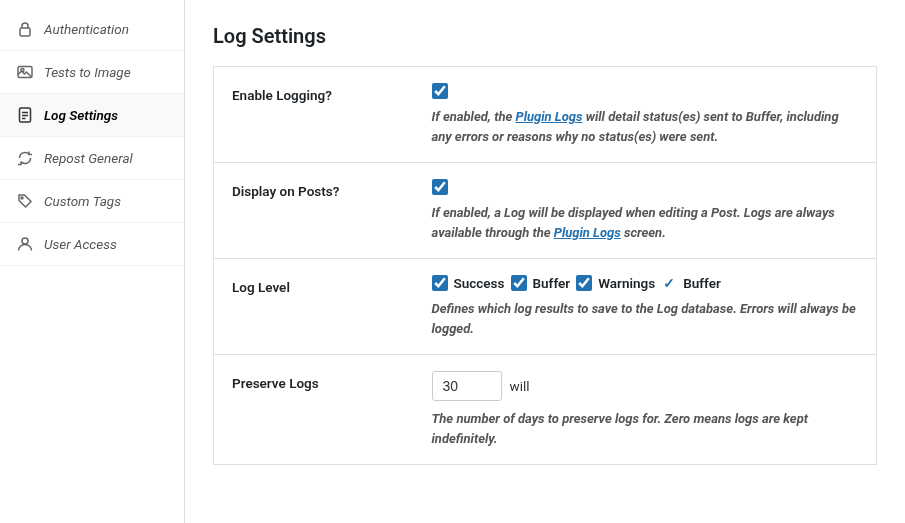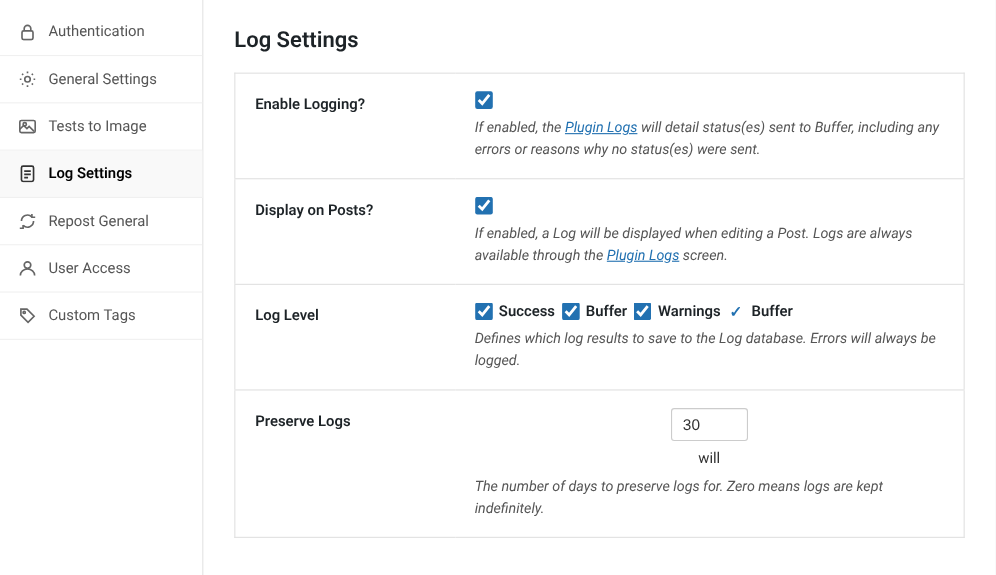--- a/index.html
+++ b/index.html
@@ -24,20 +24,21 @@
     }
     .sidebar-item {
       display: flex;
       align-items: center;
       padding: 12px 16px;
       cursor: pointer;
       color: #555;
       border-bottom: 1px solid #f0f0f0;
       gap: 10px;
       font-size: 13.5px;
+      font-style: italic;
     }
     .sidebar-item.active {
       color: #000;
       font-weight: 600;
       background: #f9f9f9;
     }
     .sidebar-icon {
       width: 18px;
       height: 18px;
       flex-shrink: 0;
@@ -95,20 +96,21 @@
       font-size: 13px;
       color: #555;
     }
 
     .field-desc {
       margin-top: 8px;
       font-size: 13px;
       color: #555;
       font-style: italic;
       line-height: 1.5;
+      font-weight: bold;
     }
     .field-desc a {
       color: #2271b1;
       text-decoration: underline;
     }
 
     .checkbox-wrap {
       display: flex;
       align-items: center;
       gap: 6px;
@@ -155,21 +157,20 @@
       align-items: center;
       justify-content: center;
       color: #2271b1;
       font-size: 14px;
     }
 
     .preserve-input-wrap {
       display: flex;
       align-items: center;
       gap: 8px;
-      flex-direction: column;
     }
     .preserve-input {
       width: 70px;
       border: 1px solid #ccc;
       border-radius: 3px;
       padding: 6px 10px;
       font-size: 14px;
       color: #333;
     }
     .days-label {
@@ -185,29 +186,20 @@
   <div class="sidebar-item">
     <span class="sidebar-icon">
       <svg width="16" height="16" viewBox="0 0 16 16" fill="none" stroke="currentColor" stroke-width="1.5">
         <rect x="3" y="7" width="10" height="8" rx="1.5"></rect>
         <path d="M5 7V5a3 3 0 016 0v2"></path>
       </svg>
     </span>
     <span>Authentication</span>
   </div>
 
-  <div class="sidebar-item">
-    <span class="sidebar-icon">
-      <svg width="16" height="16" viewBox="0 0 16 16" fill="none" stroke="currentColor" stroke-width="1.5">
-        <circle cx="8" cy="8" r="2.5"></circle>
-        <path d="M8 1v1.5M8 13.5V15M1 8h1.5M13.5 8H15M3.05 3.05l1.06 1.06M11.89 11.89l1.06 1.06M3.05 12.95l1.06-1.06M11.89 4.11l1.06-1.06"></path>
-      </svg>
-    </span>
-    <span>General Settings</span>
-  </div>
 
   <div class="sidebar-item">
     <span class="sidebar-icon">
       <svg width="16" height="16" viewBox="0 0 16 16" fill="none" stroke="currentColor" stroke-width="1.5">
         <rect x="1" y="2.5" width="14" height="11" rx="1.5"></rect>
         <circle cx="5.5" cy="6" r="1.5"></circle>
         <path d="M1 10.5l3.5-3.5 3 3 2-2 4.5 4.5"></path>
       </svg>
     </span>
     <span>Tests to Image</span>
@@ -233,35 +225,35 @@
         <polyline points="12,1.5 12,4.5 15,4.5"></polyline>
         <polyline points="4,11.5 4,14.5 1,14.5"></polyline>
       </svg>
     </span>
     <span>Repost General</span>
   </div>
 
   <div class="sidebar-item">
     <span class="sidebar-icon">
       <svg width="16" height="16" viewBox="0 0 16 16" fill="none" stroke="currentColor" stroke-width="1.5">
+        <path d="M2 2h5.5l6.5 6.5-5.5 5.5L2 7.5V2z"></path>
+        <circle cx="5" cy="5" r="1"></circle>
+      </svg>
+    </span>
+    <span>Custom Tags</span>
+  </div>
+
+  <div class="sidebar-item">
+    <span class="sidebar-icon">
+      <svg width="16" height="16" viewBox="0 0 16 16" fill="none" stroke="currentColor" stroke-width="1.5">
         <circle cx="8" cy="5" r="3"></circle>
         <path d="M1.5 14.5c0-3.314 2.91-6 6.5-6s6.5 2.686 6.5 6"></path>
       </svg>
     </span>
     <span>User Access</span>
-  </div>
-
-  <div class="sidebar-item">
-    <span class="sidebar-icon">
-      <svg width="16" height="16" viewBox="0 0 16 16" fill="none" stroke="currentColor" stroke-width="1.5">
-        <path d="M2 2h5.5l6.5 6.5-5.5 5.5L2 7.5V2z"></path>
-        <circle cx="5" cy="5" r="1"></circle>
-      </svg>
-    </span>
-    <span>Custom Tags</span>
   </div>
 </nav>
 
 <main class="main">
   <h1 class="page-title">Log Settings</h1>
 
   <table class="settings-table">
 
     <tbody>
         <tr>

